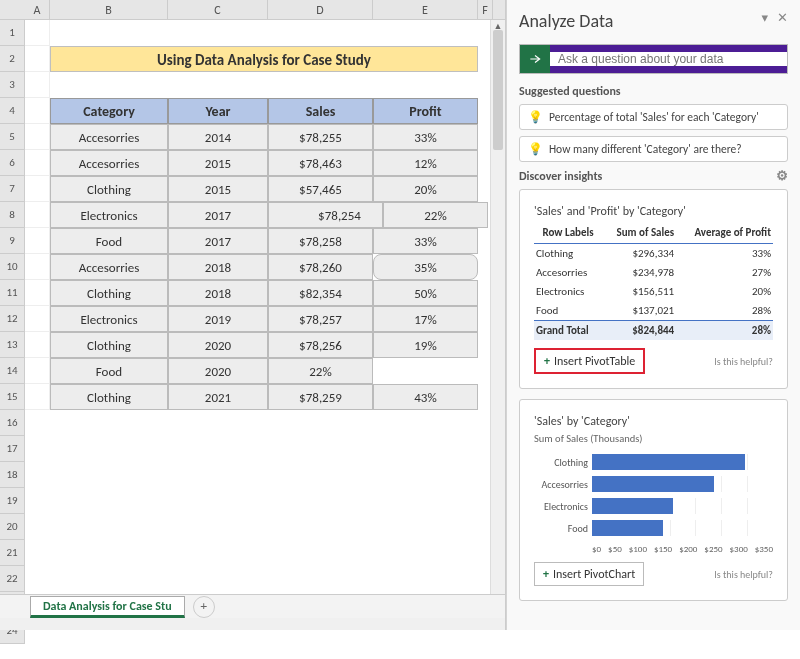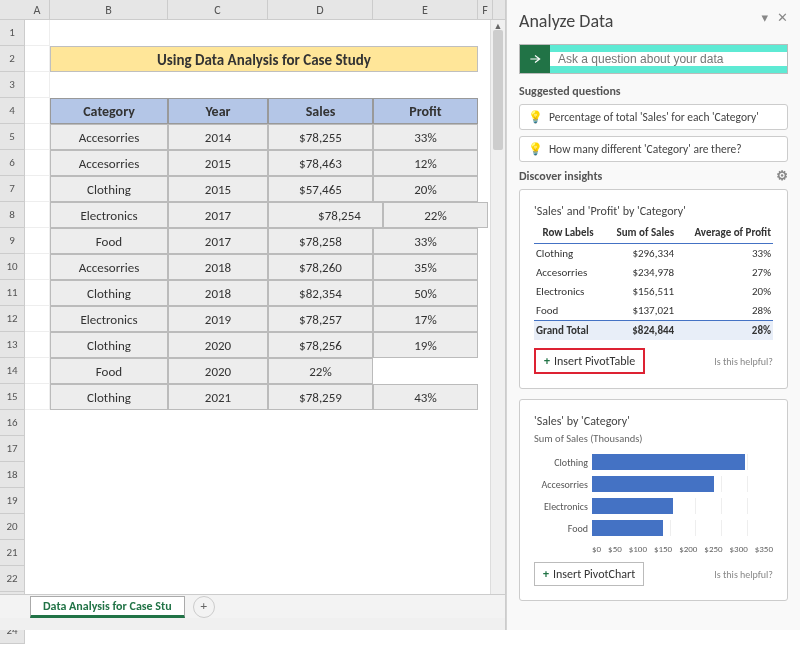--- a/index.html
+++ b/index.html
@@ -33,21 +33,21 @@
 .tab { background: #fff; border: 1px solid #aaa; border-bottom: 3px solid #217346; padding: 2px 12px; font-size: 12px; font-weight: bold; color: #217346; max-width: 175px; overflow: hidden; white-space: nowrap; }
 .tab-add { width: 22px; height: 22px; border: 1px solid #ccc; border-radius: 50%; margin-left: 8px; text-align: center; line-height: 18px; color: #666; }
 .hscroll { position: absolute; bottom: 0; left: 0; right: 0; height: 12px; background: #f0f0f0; }
 .watermark { position: absolute; right: 30px; bottom: 22px; color: #b0b0b0; font-size: 12px; }
 
 
 .pane { width: 294px; background: #f9f9f9; border-left: 1px solid #d4d4d4; padding: 10px 12px; overflow: hidden; position: relative; }
 .pane-header { display: flex; justify-content: space-between; margin-bottom: 12px; }
 .pane-title { font-size: 18px; color: #444; }
 .pane-ctrl { color: #888; font-size: 13px; cursor: pointer; margin-left: 6px; }
-.searchbox { display: flex; align-items: center; border: 1px solid #bbb; background: #5eead4; height: 30px; margin-bottom: 10px; }
+.searchbox { display: flex; align-items: center; border: 1px solid #bbb; background: #4c1d95; height: 30px; margin-bottom: 10px; }
 .search-icon { width: 30px; height: 28px; background: #217346; color: #fff; display: flex; align-items: center; justify-content: center; }
 .search-input { border: none; outline: none; flex: 1; padding: 0 8px; font-size: 12px; color: #666; }
 .sec-label { font-size: 12px; font-weight: bold; color: #555; margin: 6px 0; display: flex; justify-content: space-between; align-items: center; }
 .suggest { border: 1px solid #ccc; background: #fff; border-radius: 3px; padding: 5px 8px; font-size: 11.5px; color: #444; margin-bottom: 6px; display: flex; align-items: center; cursor: pointer; }
 .bulb { color: #888; margin-right: 6px; font-size: 12px; }
 .gear { color: #888; font-size: 13px; }
 
 .card { border: 1px solid #ccc; background: #fff; border-radius: 3px; padding: 14px; margin-bottom: 10px; }
 .card-title { font-size: 12px; color: #444; margin-bottom: 4px; }
 .card-sub { font-size: 10.5px; color: #666; margin-bottom: 6px; }
@@ -162,21 +162,21 @@
             <div class="grid-cell body-cell col-B" style="width: 118px;">Food</div>
             <div class="grid-cell body-cell col-C" style="width: 100px;">2017</div>
             <div class="grid-cell body-cell col-D" style="width: 105px;">$78,258</div>
             <div class="grid-cell body-cell col-E" style="width: 105px;">33%</div>
           </div>
           <div class="grid-row">
             <div class="grid-cell col-A"></div>
             <div class="grid-cell body-cell col-B" style="width: 118px;">Accesorries</div>
             <div class="grid-cell body-cell col-C" style="width: 100px;">2018</div>
             <div class="grid-cell body-cell col-D" style="width: 105px;">$78,260</div>
-            <div class="grid-cell body-cell col-E" style="width: 105px;">35%</div>
+            <div class="grid-cell body-cell col-E" style="width: 105px; border-radius: 8px;">35%</div>
           </div>
           <div class="grid-row">
             <div class="grid-cell col-A"></div>
             <div class="grid-cell body-cell col-B" style="width: 118px;">Clothing</div>
             <div class="grid-cell body-cell col-C" style="width: 100px;">2018</div>
             <div class="grid-cell body-cell col-D" style="width: 105px;">$82,354</div>
             <div class="grid-cell body-cell col-E" style="width: 105px;">50%</div>
           </div>
           <div class="grid-row">
             <div class="grid-cell col-A"></div>

